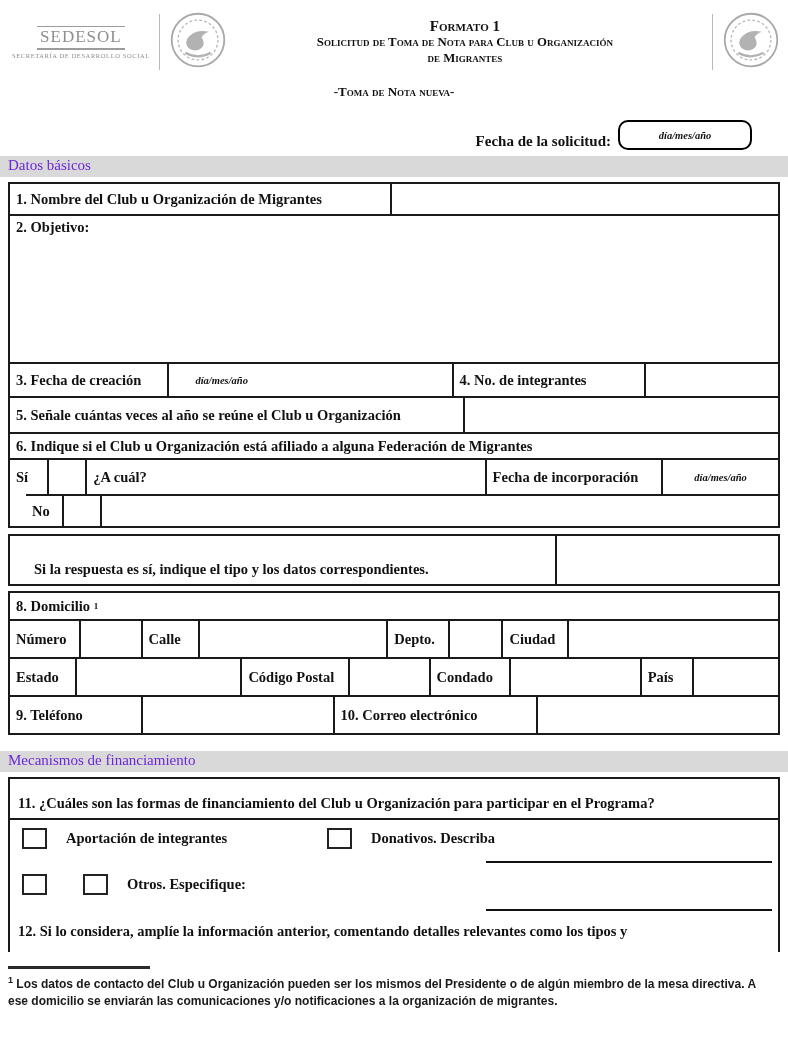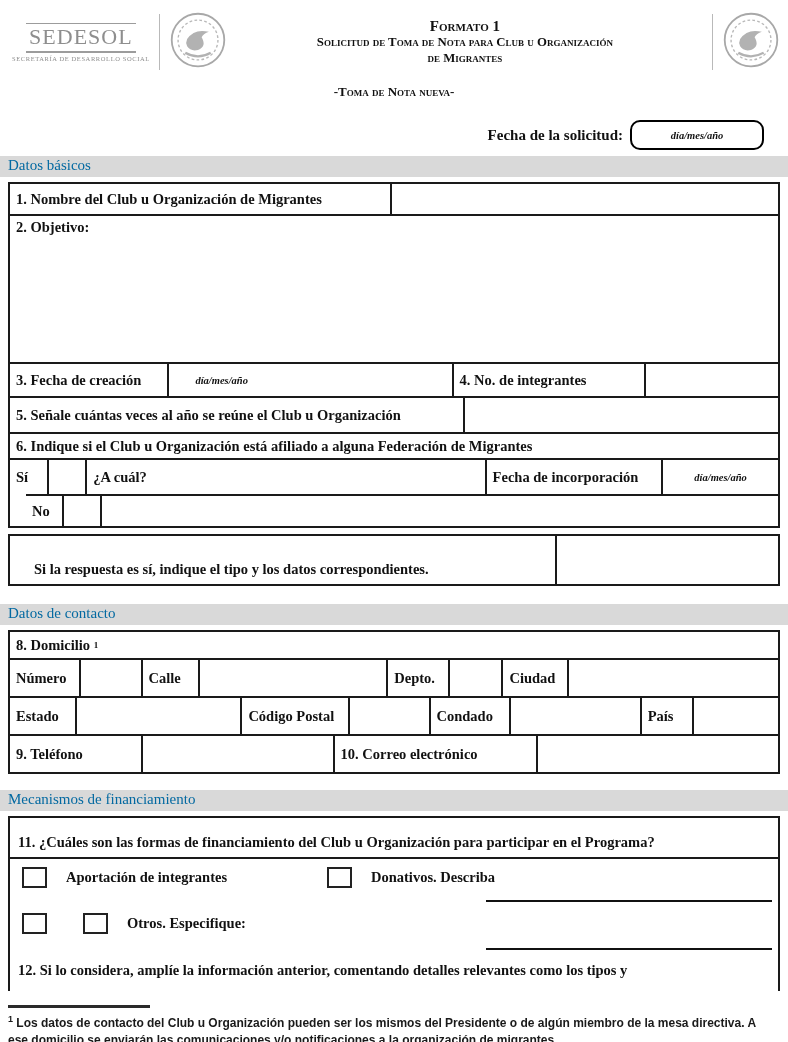--- a/index.html
+++ b/index.html
@@ -9,39 +9,39 @@
     background:#ffffff; color:#111;
     font-family:"Liberation Serif", serif;
   }
   .page { position:relative; width:788px; height:1042px; overflow:hidden; background:#fff; }
 
   
   .hdr { display:flex; align-items:center; padding:6px 8px 0 12px; height:78px; }
   .logo-block { text-align:center; color:#8e8e8e; flex:none; }
   .logo-acronym { display:inline-block; border-top:1px solid #9c9c9c; border-bottom:2px solid #9c9c9c;
     padding:0 3px 1px 3px; letter-spacing:1px; font-weight:normal; }
-  .sedesol .logo-acronym { font-size:22px; }
+  .sedesol .logo-acronym { font-size:17px; }
   .sre .logo-acronym { font-size:22px; }
   .logo-sub { font-size:6.5px; letter-spacing:.6px; margin-top:2px; color:#8e8e8e; }
   .vdiv { width:1px; height:56px; background:#b9b9b9; margin:0 9px; flex:none; }
   .seal { flex:none; }
   .title-block { flex:1; text-align:center; font-weight:bold; font-variant:small-caps; padding:0 4px; }
   .format-title { font-size:15px; }
   .form-title { font-size:12.8px; line-height:1.25; }
   .subtitle-line { text-align:center; font-weight:bold; font-variant:small-caps; font-size:13px; margin-top:6px; }
 
   
-  .fecha-row { display:flex; justify-content:flex-end; align-items:center; margin:20px 24px 0 0; height:30px; }
+  .fecha-row { display:flex; justify-content:flex-end; align-items:flex-end; margin:20px 36px 0 0; height:30px; }
   .fecha-label { font-weight:bold; font-size:15px; }
   .fecha-box { width:134px; height:30px; border:2px solid #000; border-radius:10px; margin-left:7px;
     display:flex; align-items:center; justify-content:center; background:#fff; }
   .ph { font-style:italic; font-weight:bold; font-size:10.5px; }
 
   
-  .band { background:#d9d9d9; font-size:15px; padding:1px 6px 3px 8px; color:#0369a1; }
+  .band { background:#d9d9d9; font-size:15px; padding:1px 6px 3px 8px; color:#6d28d9; }
   .band-1 { margin-top:6px; }
   .band-2 { margin-top:18px; }
   .band-3 { margin-top:16px; }
 
   
   .tbl { margin:5px 8px 0 8px; border:2px solid #1a1a1a; background:#fff; }
   .row { display:flex; border-top:2px solid #1a1a1a; }
   .row:first-child { border-top:none; }
   .cell { border-left:2px solid #1a1a1a; padding:3px 6px; display:flex; align-items:center; }
   .cell:first-child { border-left:none; }
@@ -165,21 +165,20 @@
   <div class="tbl q7box">
     <div class="row h48">
       <div class="cell lbl two-line" style="width:71%">
         <br>
         <span style="padding-left:18px">Si la respuesta es sí, indique el tipo y los datos correspondientes.</span>
       </div>
       <div class="cell" style="width:29%"></div>
     </div>
   </div>
 
-  <div class="band band-2">Datos de contacto</div>
 
   <div class="tbl">
     <div class="row h26">
       <div class="cell lbl" style="width:100%">
         <span>8.  Domicilio</span>&nbsp;<sup>1</sup>
       </div>
     </div>
     <div class="row h38">
       <div class="cell lbl" style="width:9%">Número</div>
       <div class="cell" style="width:8%"></div>

